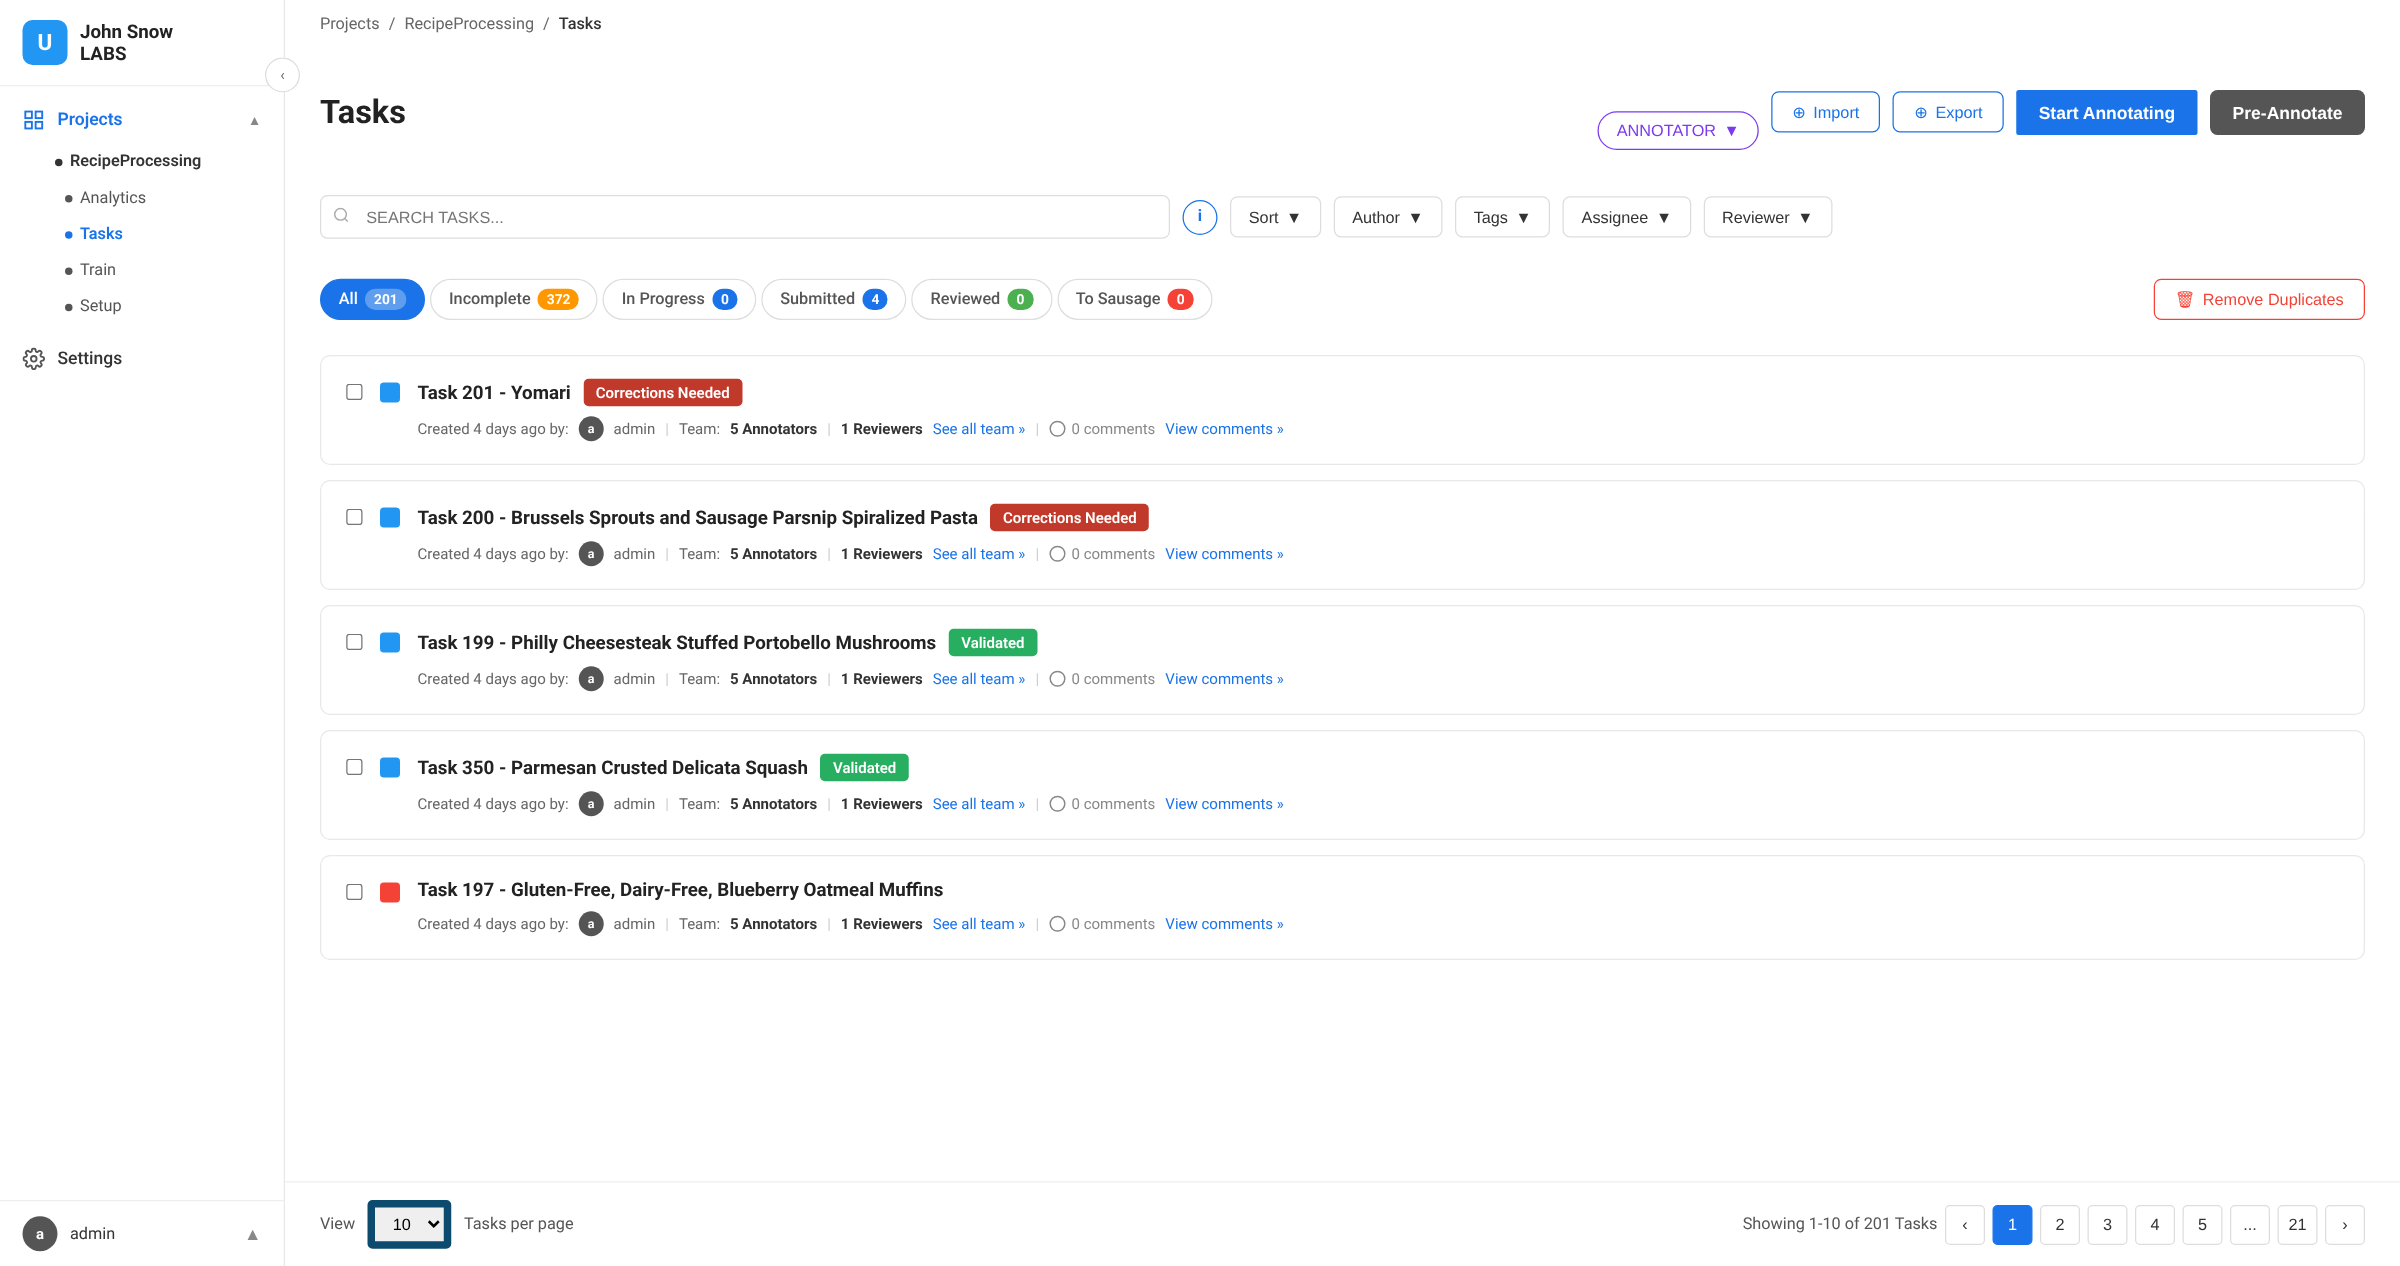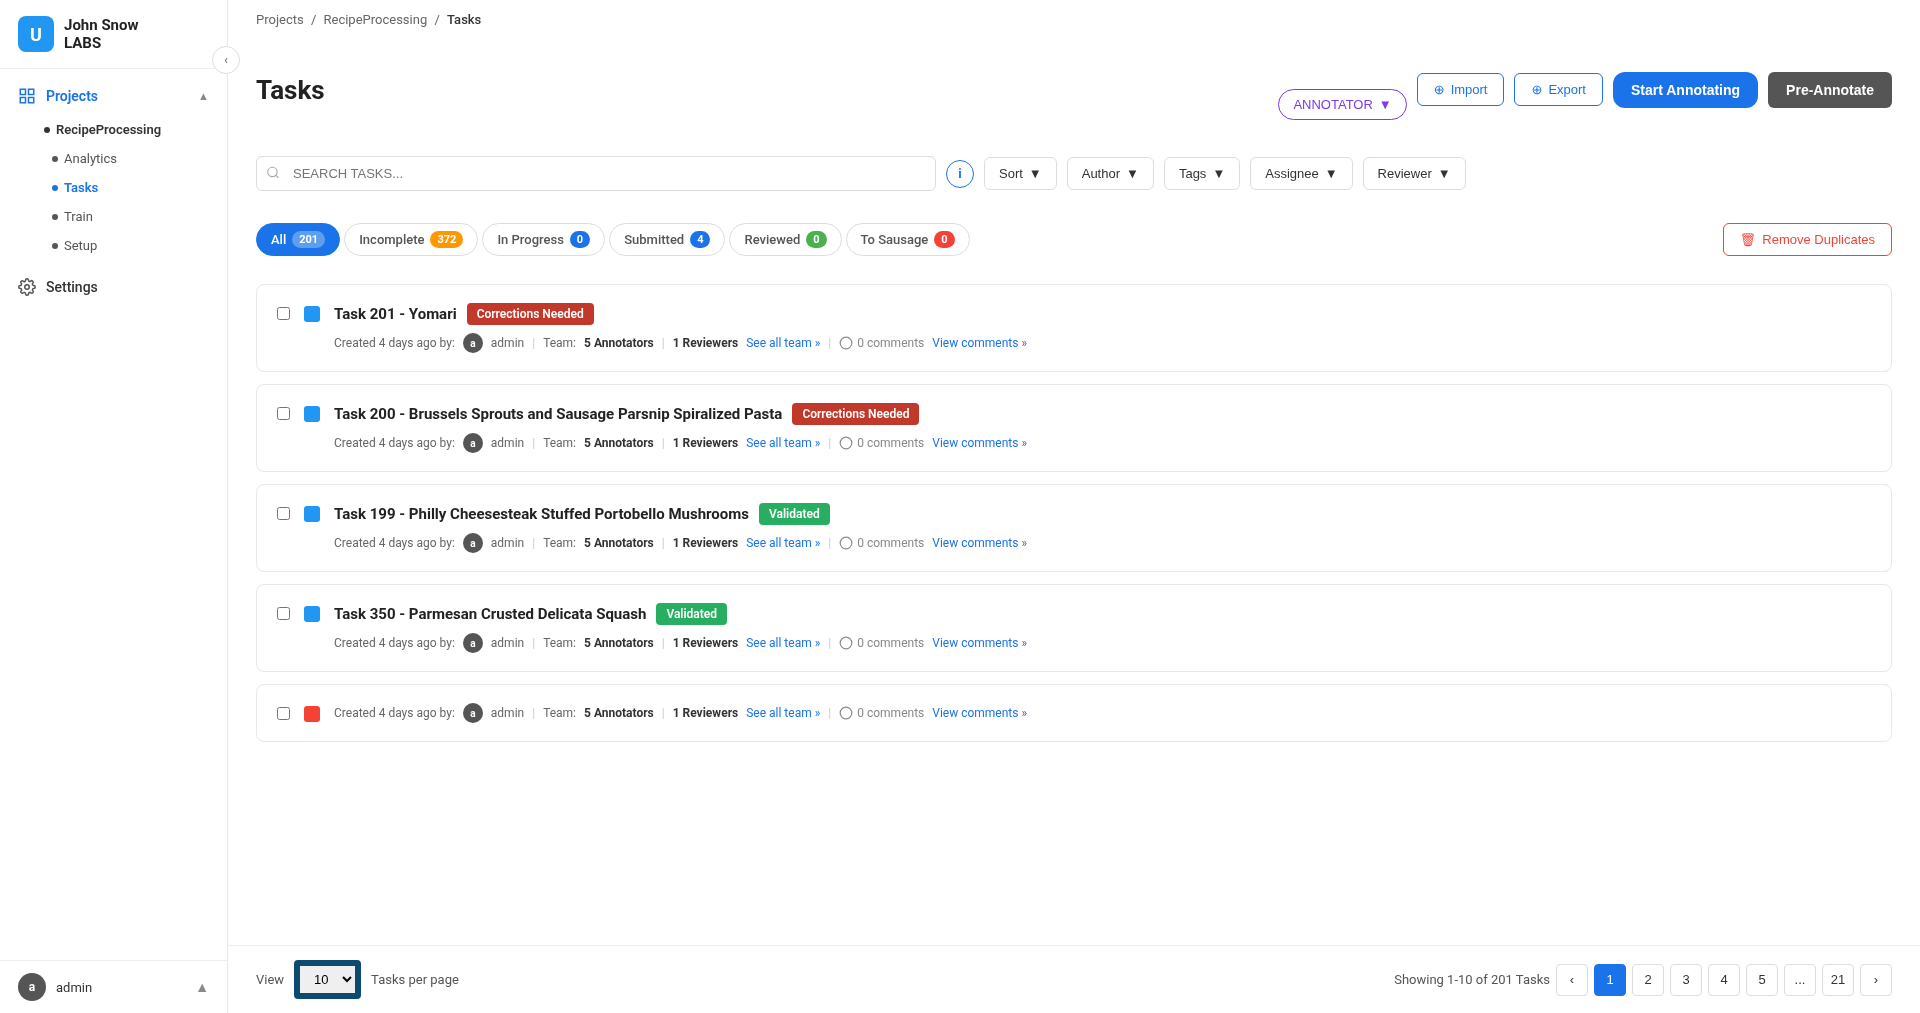--- a/index.html
+++ b/index.html
@@ -27,21 +27,21 @@
     #breadcrumb a { color: #666; text-decoration: none; }
     #breadcrumb .sep { margin: 0 4px; }
     #breadcrumb .current { color: #333; font-weight: 500; }
 
     #page-header { padding: 8px 28px 16px; display: flex; align-items: center; justify-content: space-between; }
     #page-title { font-size: 26px; font-weight: 700; color: #222; }
     #header-actions { display: flex; align-items: center; gap: 10px; }
     .btn { padding: 8px 16px; border-radius: 6px; border: none; cursor: pointer; font-size: 13px; font-weight: 500; display: flex; align-items: center; gap: 6px; }
     .btn-annotator { background: #fff; border: 1.5px solid #7c3aed; color: #7c3aed; border-radius: 20px; padding: 7px 14px; margin-top: 30px; }
     .btn-outline { background: #fff; border: 1.5px solid #1a73e8; color: #1a73e8; }
-    .btn-start { background: #1a73e8; color: white; border: none; padding: 10px 18px; font-size: 14px; font-weight: 600; border-radius: 12px; cursor: pointer; }
+    .btn-start { background: #1a73e8; color: white; border: none; padding: 10px 18px; font-size: 14px; font-weight: 600; border-radius: 2px; cursor: pointer; }
     .btn-preannot2 { background: #555; color: white; border: none; padding: 10px 18px; font-size: 14px; font-weight: 600; border-radius: 6px; cursor: pointer; }
 
     #toolbar { padding: 0 28px 12px; display: flex; align-items: center; gap: 10px; }
     .search-wrap { flex: 1; max-width: 680px; position: relative; }
     .search-wrap input { width: 100%; padding: 9px 14px 9px 36px; border: 1.5px solid #ddd; border-radius: 6px; font-size: 13px; outline: none; color: #333; }
     .search-icon-wrap { position: absolute; left: 10px; top: 50%; transform: translateY(-50%); color: #aaa; }
     .info-icon { width: 28px; height: 28px; border-radius: 50%; border: 1.5px solid #1a73e8; color: #1a73e8; display: flex; align-items: center; justify-content: center; cursor: pointer; font-size: 13px; font-weight: 700; flex-shrink: 0; }
     .filter-btn { padding: 8px 14px; border: 1.5px solid #ddd; background: #fff; border-radius: 6px; cursor: pointer; display: flex; align-items: center; gap: 6px; font-size: 13px; color: #333; }
 
     #filter-tabs { padding: 0 28px 0; display: flex; align-items: center; justify-content: space-between; margin-bottom: 8px; }
@@ -377,20 +377,23 @@
           </span>
           <a href="#">View comments »</a>
         </div>
       </div>
     </div>
 
     <div class="task-item">
       <input type="checkbox" class="task-checkbox" style="">
       <div class="task-color-bar" style="background:#f44336;"></div>
       <div class="task-content">
+        <div class="task-title-row">
+          <span class="task-title">Task 197 - Gluten-Free, Dairy-Free, Blueberry Oatmeal Muffins</span>
+        </div>
         <div class="task-meta">
           <span>Created 4 days ago by:</span>
           <div class="avatar-small" style="width:20px;height:20px;font-size:10px;display:inline-flex;">
               <span>a</span>
             </div>
           <span>admin</span>
           <span class="sep">|</span>
           <span>Team:</span>
           <b>5 Annotators</b>
           <span class="sep">|</span>

